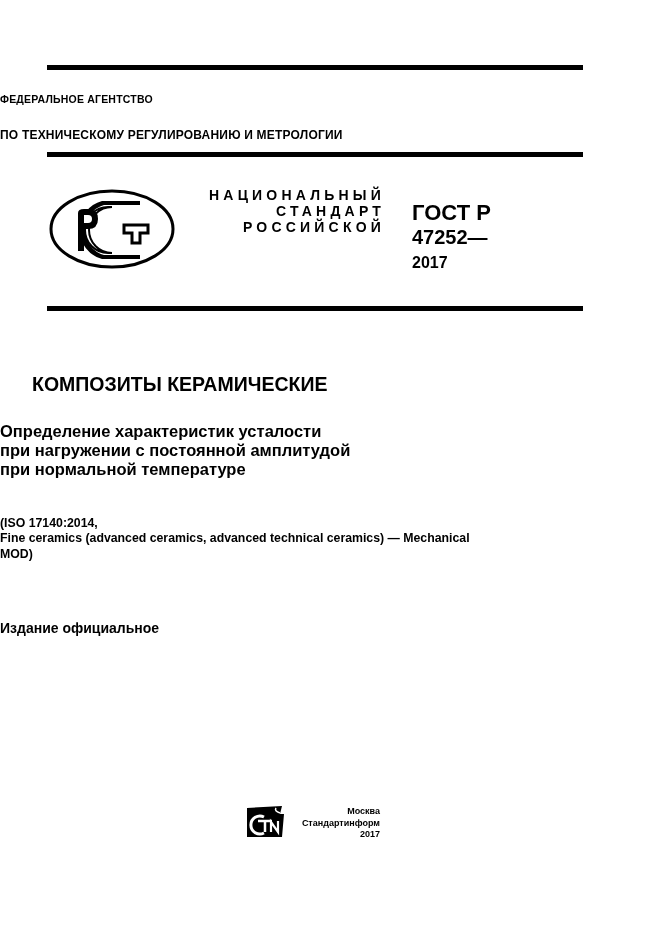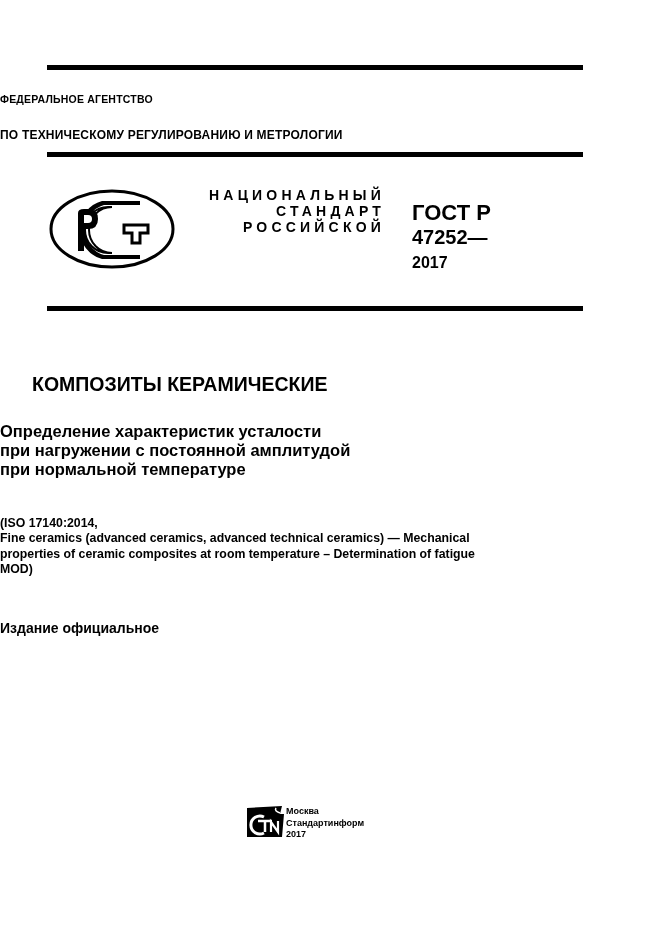--- a/index.html
+++ b/index.html
@@ -17,21 +17,21 @@
     .gost { position: absolute; left: 412px; top: 200px; font-weight: bold; line-height: 25px; }
     .gost .l1 { font-size: 22px; display:block; }
     .gost .l2 { font-size: 20px; display:block; }
     .gost .l3 { font-size: 16px; display:block; }
     .gost .l4 { font-size: 16px; display:block; }
     .title { top: 373px; font-size: 19.5px; padding-left: 32px; }
     .subtitle { top: 422px; font-size: 16.5px; line-height: 19px; }
     .iso { top: 500px; font-size: 12.3px; line-height: 15.3px; margin-top: 16px; }
     .edition { top: 620px; font-size: 14px; }
     .pub-logo { position: absolute; left: 246px; top: 805px; width: 40px; height: 33px; }
-    .pub { position: absolute; left: 286px; top: 806px; width: 88px; text-align: left;
+    .pub { position: absolute; left: 292px; top: 806px; width: 88px; text-align: right;
       font-weight: bold; font-size: 9px; line-height: 11.5px; }
   </style>
 </head>
 <body>
 
 <div class="rule" style="top:65px;"></div>
 <div class="center agency1">ФЕДЕРАЛЬНОЕ АГЕНТСТВО</div>
 <div class="center agency2">ПО ТЕХНИЧЕСКОМУ РЕГУЛИРОВАНИЮ И МЕТРОЛОГИИ</div>
 <div class="rule" style="top:152px;"></div>
 
@@ -62,21 +62,20 @@
 
 <div class="center subtitle">
   <div>Определение характеристик усталости</div>
   <div>при нагружении с постоянной амплитудой</div>
   <div>при нормальной температуре</div>
 </div>
 
 <div class="center iso">
   <div>(ISO 17140:2014,</div>
   <div>Fine ceramics (advanced ceramics, advanced technical ceramics) — Mechanical</div>
-  <div>properties of ceramic composites at room temperature – Determination of fatigue</div>
   <div>MOD)</div>
 </div>
 
 <div class="center edition">Издание официальное</div>
 
 <svg class="pub-logo" viewBox="0 0 40 33">
   <path d="M1 3 L36 1 L34 9 L38 9 L36 32 L1 32 Z" fill="#000"></path>
   <path d="M30 3 Q28 6 34 8" fill="none" stroke="#fff" stroke-width="1.5"></path>
   <path d="M18 12 A9 9 0 1 0 18 28" fill="none" stroke="#fff" stroke-width="3"></path>
   <path d="M12 16 L26 16 M19 16 L19 27" stroke="#fff" stroke-width="2.5"></path>

